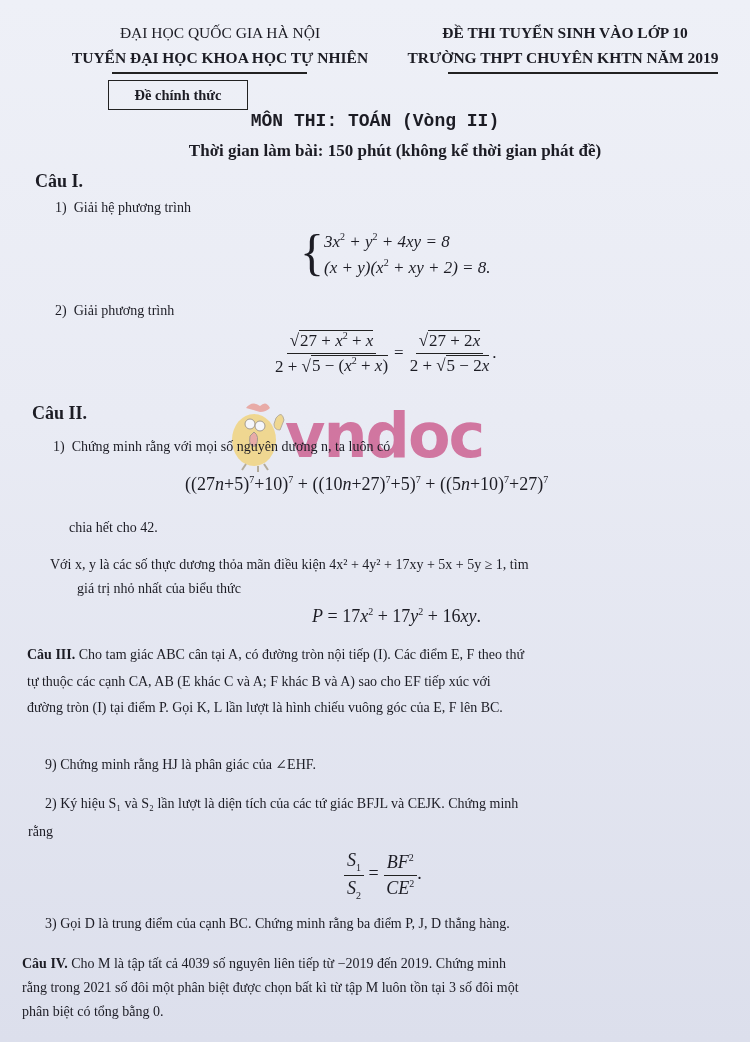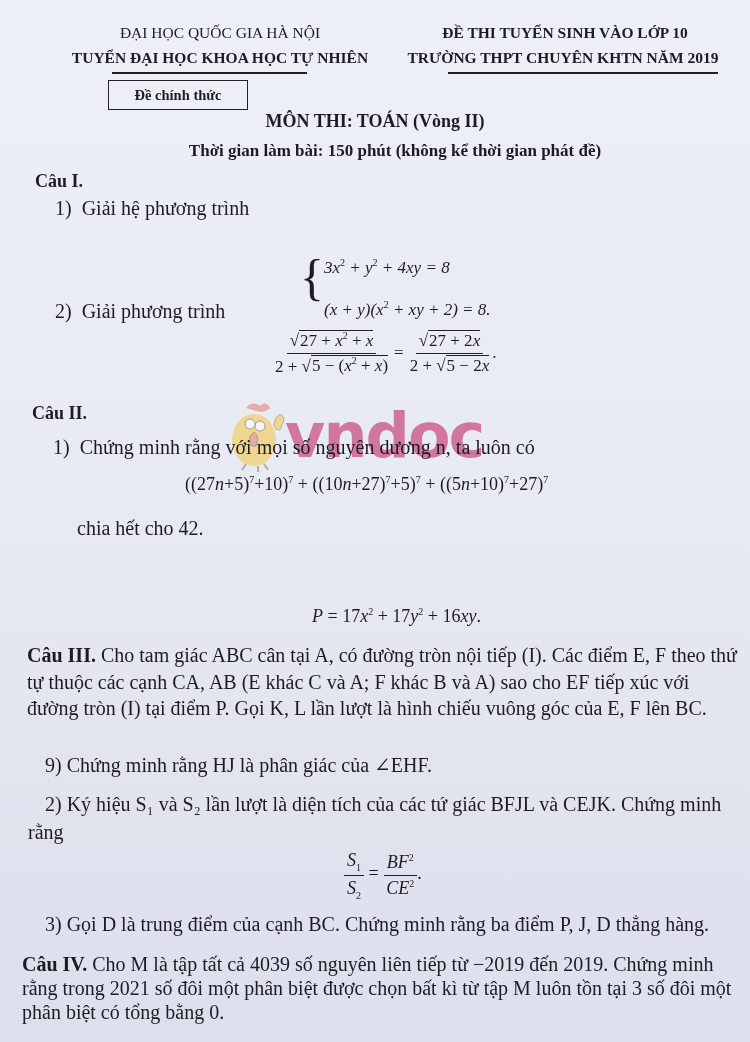--- a/index.html
+++ b/index.html
@@ -10,21 +10,21 @@
     color: #1c1c24;
   }
   .abs { position: absolute; }
   .hdr { font-size: 15.5px; text-align: center; white-space: nowrap; }
   .hdr.b { font-weight: bold; }
   .rule { position: absolute; height: 1.5px; background: #222; }
   .box { position: absolute; border: 1.5px solid #222; font-weight: bold; font-size: 14.5px;
          display: flex; align-items: center; justify-content: center; }
   .title { font-weight: bold; font-size: 18px; }
   .sub { font-weight: bold; font-size: 17px; }
-  .txt { font-size: 20px; line-height: 22px; white-space: nowrap; }
+  .txt { font-size: 14px; line-height: 22px; white-space: nowrap; }
   .cau { font-weight: bold; }
   i, .m { font-style: italic; }
   .math { font-size: 17px; white-space: nowrap; }
   sup { font-size: 10px; font-style: normal; }
   sub { font-size: 10px; font-style: normal; }
   .frac { display: inline-flex; flex-direction: column; align-items: center; vertical-align: middle; }
   .frac .num { border-bottom: 1.3px solid #222; padding: 0 3px 2px; }
   .frac .den { padding: 2px 3px 0; }
   .sqrt { border-top: 1.2px solid #222; padding-left: 1px; }
   .rad { font-style: normal; }
@@ -37,21 +37,21 @@
 <div class="abs hdr" style="left:70px; top:24px; width:300px;">ĐẠI HỌC QUỐC GIA HÀ NỘI</div>
 <div class="abs hdr b" style="left:28px; top:49px; width:384px;">TUYỂN ĐẠI HỌC KHOA HỌC TỰ NHIÊN</div>
 <div class="rule" style="left:112px; top:72px; width:195px;"></div>
 <div class="box" style="left:108px; top:80px; width:138px; height:28px;">
   <span>Đề chính thức</span>
 </div>
 <div class="abs hdr b" style="left:415px; top:24px; width:300px;">ĐỀ THI TUYỂN SINH VÀO LỚP 10</div>
 <div class="abs hdr b" style="left:395px; top:49px; width:336px;">TRƯỜNG THPT CHUYÊN KHTN NĂM 2019</div>
 <div class="rule" style="left:448px; top:72px; width:270px;"></div>
 
-<div class="abs title" style="left:0; width:750px; text-align:center; top:111px;">MÔN THI: TOÁN (Vòng II)</div>
+<div class="abs title" style="left:0; width:750px; text-align:center; top:111px;font-family:Liberation Mono, monospace;">MÔN THI: TOÁN (Vòng II)</div>
 <div class="abs sub" style="left:0; width:790px; text-align:center; top:141px;">Thời gian làm bài: 150 phút (không kể thời gian phát đề)</div>
 
 <div class="wm" style="left:228px; top:400px; width:60px; height:72px;">
   <svg width="60" height="72" viewBox="0 0 60 72">
     <path d="M18 8 q6 -8 14 -2 q6 -6 10 2 q-4 4 -10 4z" fill="#e8786a"></path>
     <ellipse cx="26" cy="40" rx="22" ry="26" fill="#f5c842"></ellipse>
     <circle cx="22" cy="24" r="5" fill="#fff" stroke="#6b5a3a"></circle>
     <circle cx="32" cy="26" r="5" fill="#fff" stroke="#6b5a3a"></circle>
     <path d="M26 32 q6 4 2 14 q-8 2 -6 -10z" fill="#e8786a" stroke="#6b5a3a"></path>
     <path d="M48 18 q6 -8 8 2 l-4 10 q-6 0 -6 -6z" fill="#f5c842" stroke="#8a7a55"></path>
@@ -60,21 +60,21 @@
 </div>
 <div class="wm" style="left:285px; top:400px; font-family:'DejaVu Sans', sans-serif; font-weight:bold; font-size:62px; line-height:72px; color:#be185d; letter-spacing:-2px;">vndoc</div>
 
 <div class="abs txt cau" style="left:35px; top:170px; font-size:18px;">Câu I.</div>
 <div class="abs txt" style="left:55px; top:197px;">
   <span>1)</span>&nbsp;
   <span>Giải hệ phương trình</span>
 </div>
 <div class="abs math" style="left:300px; top:226px; display:flex; align-items:center;">
   <span class="brace">{</span>
-  <div style="line-height:37px; font-style:italic;margin-top:18px;">
+  <div style="line-height:21px; font-style:italic;">
     <div>3<i>x</i><sup>2</sup> + <i>y</i><sup>2</sup> + 4<i>xy</i> = 8</div>
     <div>(<i>x</i> + <i>y</i>)(<i>x</i><sup>2</sup> + <i>xy</i> + 2) = 8.</div>
   </div>
 </div>
 
 <div class="abs txt" style="left:55px; top:300px;">
   <span>2)</span>&nbsp;
   <span>Giải phương trình</span>
 </div>
 <div class="abs math" style="left:272px; top:330px; display:flex; align-items:center;">
@@ -90,23 +90,25 @@
 </div>
 
 <div class="abs txt cau" style="left:32px; top:402px; font-size:18px;">Câu II.</div>
 <div class="abs txt" style="left:53px; top:436px;">
   <span>1)</span>&nbsp;
   <span>Chứng minh rằng với mọi số nguyên dương n, ta luôn có</span>
 </div>
 <div class="abs math" style="left:185px; top:474px; font-size:18px;">
   ((27<i>n</i>+5)<sup>7</sup>+10)<sup>7</sup> + ((10<i>n</i>+27)<sup>7</sup>+5)<sup>7</sup> + ((5<i>n</i>+10)<sup>7</sup>+27)<sup>7</sup>
 </div>
-<div class="abs txt" style="left:77px; top:517px;">chia hết cho 42.</div>
+<div class="abs txt" style="left:69px; top:517px;">chia hết cho 42.</div>
 
 <div class="abs txt" style="left:50px; top:554px; width:682px;">
+  <div style="white-space:nowrap;">Với x, y là các số thực dương thỏa mãn điều kiện 4x² + 4y² + 17xy + 5x + 5y ≥ 1, tìm</div>
+  <div style="padding-left:27px; margin-top:2px;">giá trị nhỏ nhất của biểu thức</div>
 </div>
 <div class="abs math" style="left:312px; top:606px; font-size:18px;">
   <i>P</i> = 17<i>x</i><sup>2</sup> + 17<i>y</i><sup>2</sup> + 16<i>xy</i>.
 </div>
 
 <div class="abs txt" style="left:27px; top:642px; width:706px; line-height:26.5px;">
   <div style="white-space:nowrap;"><span class="cau">Câu III.</span> <span>Cho tam giác ABC cân tại A, có đường tròn nội tiếp (I). Các điểm E, F theo thứ</span></div>
   <div>tự thuộc các cạnh CA, AB (E khác C và A; F khác B và A) sao cho EF tiếp xúc với</div>
   <div>đường tròn (I) tại điểm P. Gọi K, L lần lượt là hình chiếu vuông góc của E, F lên BC.</div>
 </div>

